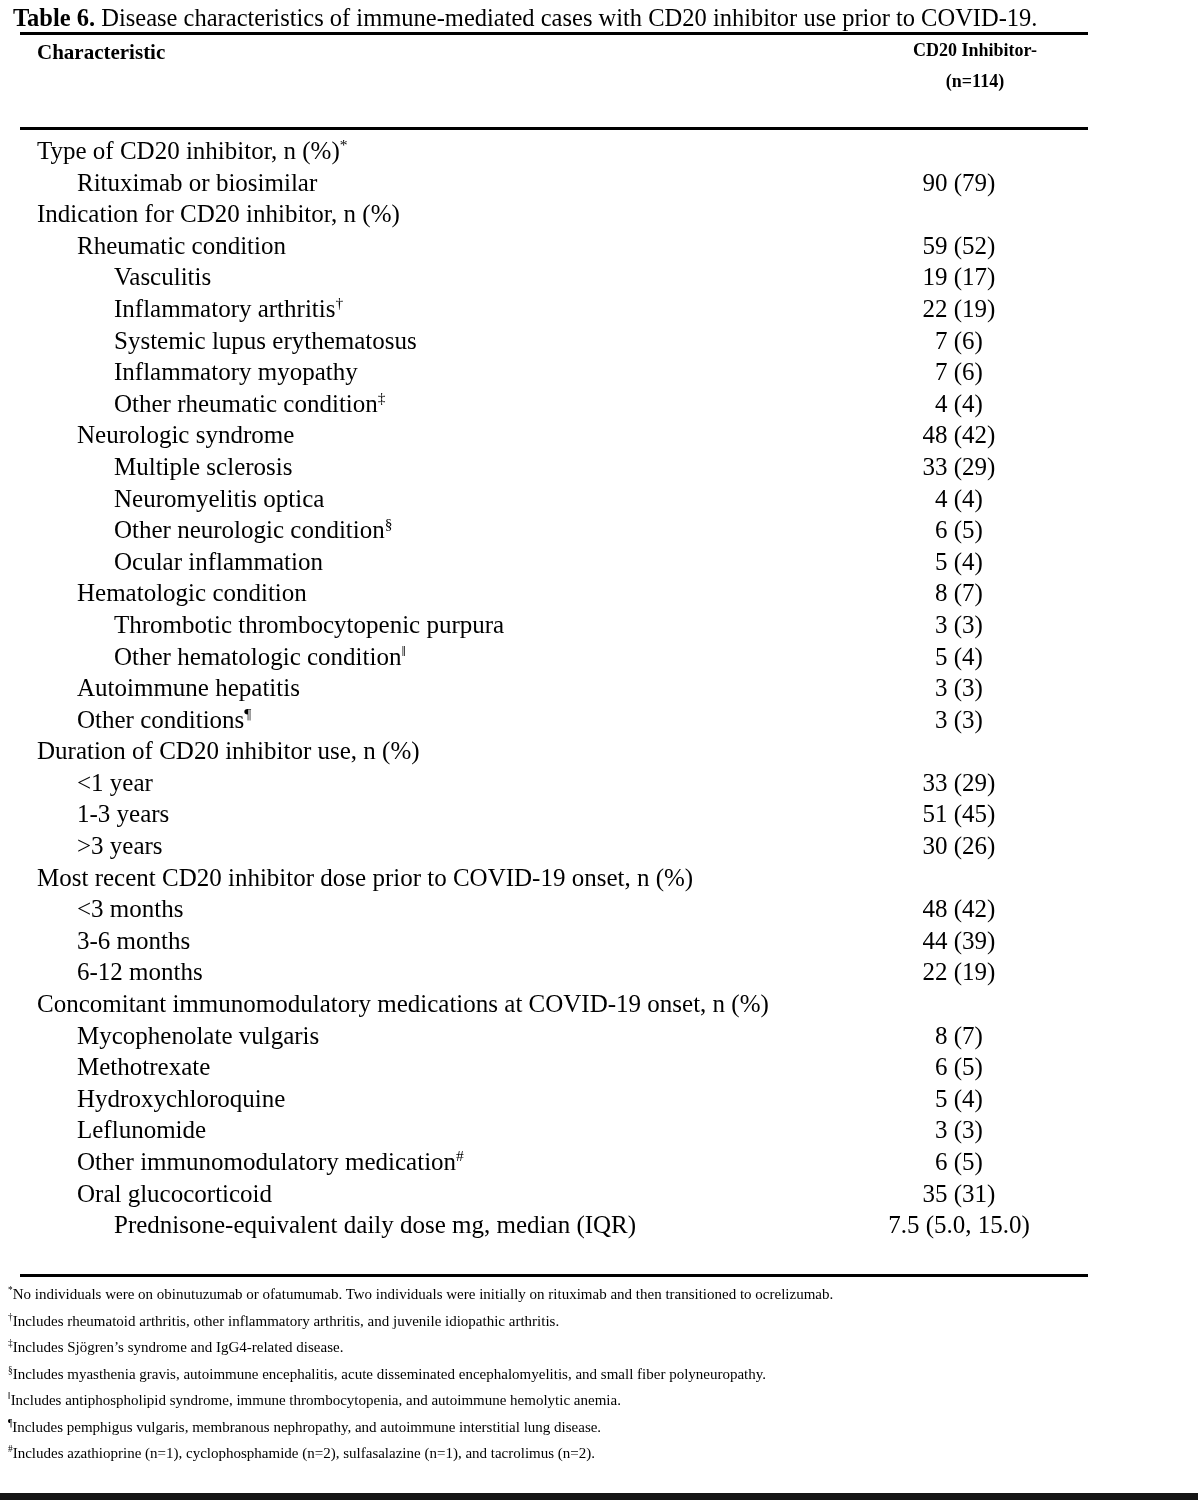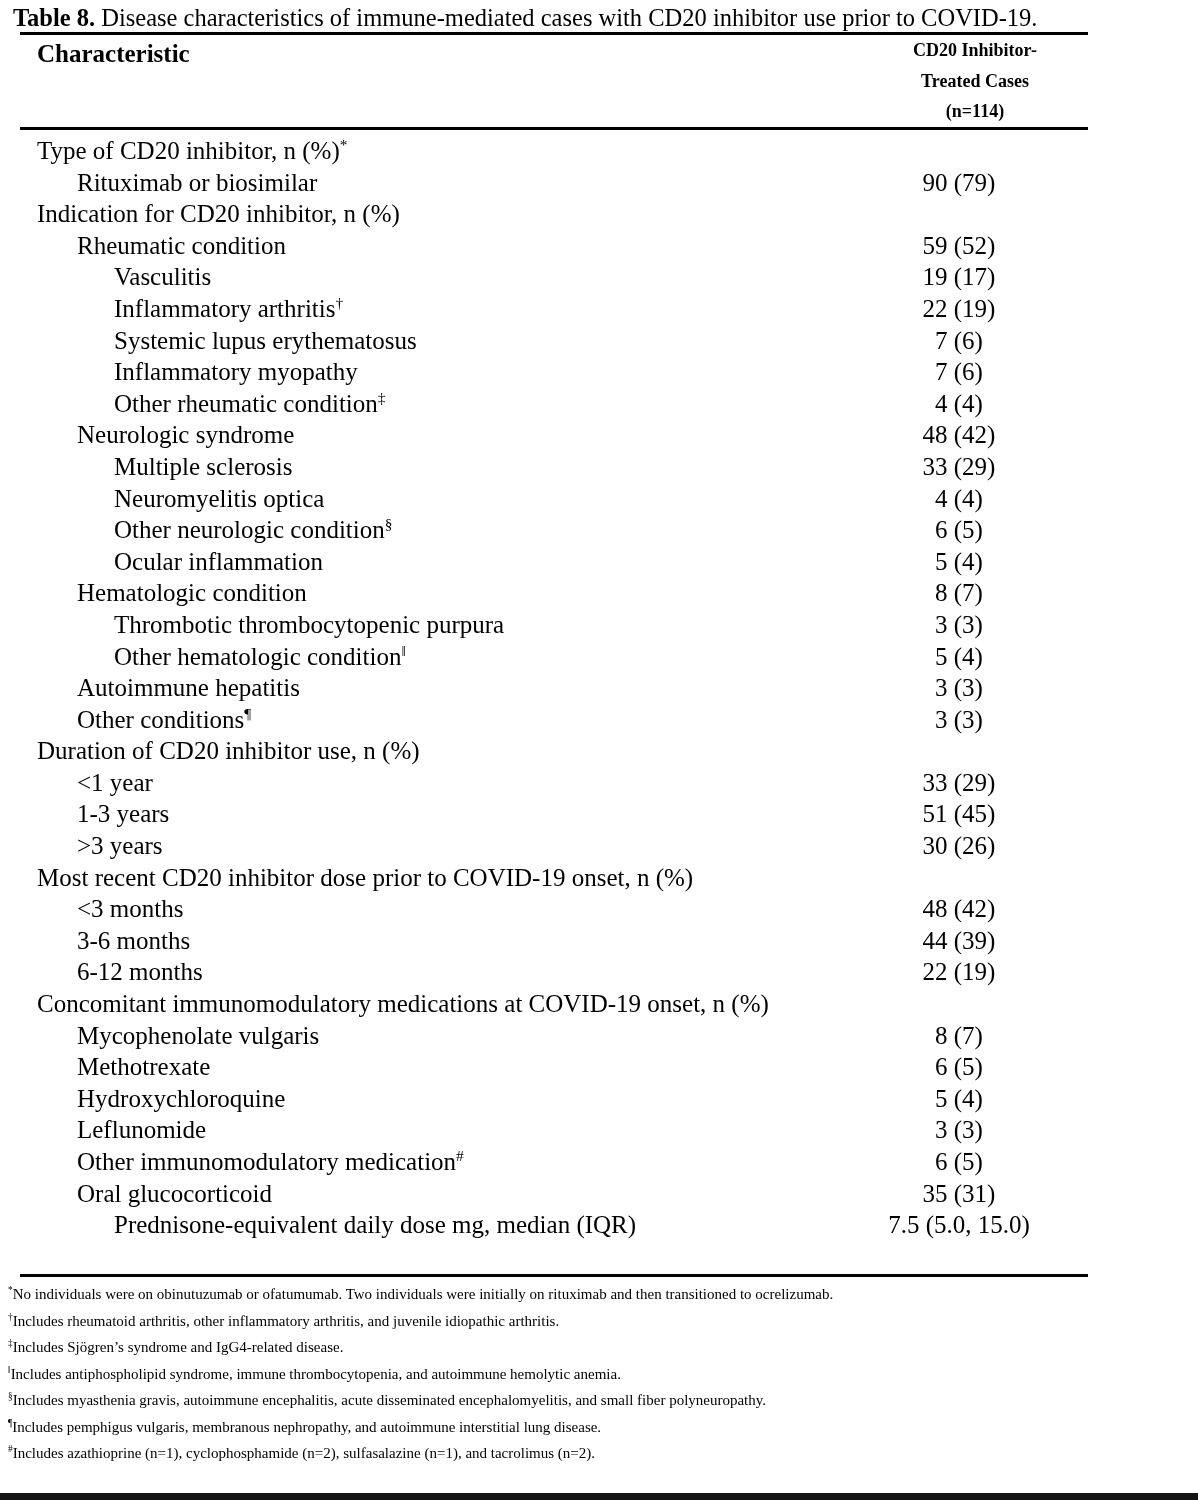--- a/index.html
+++ b/index.html
@@ -28,21 +28,21 @@
     height:3px;
     background:#000000;
   }
   .rule-title{top:32px;}
   .rule-header{top:127px;}
   .rule-bottom{top:1274px;}
   .col-head-left{
     position:absolute;
     top:40px;
     left:37px;
-    font-size:25px;
+    font-size:21px;
     font-weight:bold;
   }
   .col-head-right{
     position:absolute;
     top:35px;
     left:850px;
     width:250px;
     text-align:center;
     font-weight:bold;
     font-size:18px;
@@ -94,30 +94,29 @@
     height:7px;
     background:#151515;
   }
 </style>
 </head>
 <body>
 
 <div class="page">
 
   <div class="title">
-    <span class="bold">Table 8.</span><span> Disease characteristics of immune-mediated cases with CD20 inhibitor use prior to COVID-19.</span>
+    <span class="bold">Table 6.</span><span> Disease characteristics of immune-mediated cases with CD20 inhibitor use prior to COVID-19.</span>
   </div>
 
   <div class="rule rule-title"></div>
 
   <div class="col-head-left">Characteristic</div>
 
   <div class="col-head-right">
     <div>CD20 Inhibitor-</div>
-    <div>Treated Cases</div>
     <div>(n=114)</div>
   </div>
 
   <div class="rule rule-header"></div>
 
   <div class="tbody">
       <div class="row indent-0"><span class="label">Type of CD20 inhibitor, n (%)<sup>*</sup></span><span class="value"></span></div>
       <div class="row indent-1"><span class="label">Rituximab or biosimilar</span><span class="value">90 (79)</span></div>
       <div class="row indent-0"><span class="label">Indication for CD20 inhibitor, n (%)</span><span class="value"></span></div>
       <div class="row indent-1"><span class="label">Rheumatic condition</span><span class="value">59 (52)</span></div>
@@ -153,21 +152,21 @@
       <div class="row indent-1"><span class="label">Oral glucocorticoid</span><span class="value">35 (31)</span></div>
       <div class="row indent-2"><span class="label">Prednisone-equivalent daily dose mg, median (IQR)</span><span class="value">7.5 (5.0, 15.0)</span></div>
     </div>
 
   <div class="rule rule-bottom"></div>
 
   <div class="footnotes">
       <p><sup>*</sup><span>No individuals were on obinutuzumab or ofatumumab. Two individuals were initially on rituximab and then transitioned to ocrelizumab.</span></p>
       <p><sup>†</sup><span>Includes rheumatoid arthritis, other inflammatory arthritis, and juvenile idiopathic arthritis.</span></p>
       <p><sup>‡</sup><span>Includes Sjögren’s syndrome and IgG4-related disease.</span></p>
+      <p><sup>§</sup><span>Includes myasthenia gravis, autoimmune encephalitis, acute disseminated encephalomyelitis, and small fiber polyneuropathy.</span></p>
       <p><sup>‖</sup><span>Includes antiphospholipid syndrome, immune thrombocytopenia, and autoimmune hemolytic anemia.</span></p>
-      <p><sup>§</sup><span>Includes myasthenia gravis, autoimmune encephalitis, acute disseminated encephalomyelitis, and small fiber polyneuropathy.</span></p>
       <p><sup>¶</sup><span>Includes pemphigus vulgaris, membranous nephropathy, and autoimmune interstitial lung disease.</span></p>
       <p><sup>#</sup><span>Includes azathioprine (n=1), cyclophosphamide (n=2), sulfasalazine (n=1), and tacrolimus (n=2).</span></p>
     </div>
 
   <div class="bottom-bar"></div>
 
 </div>
 
 </body></html>

